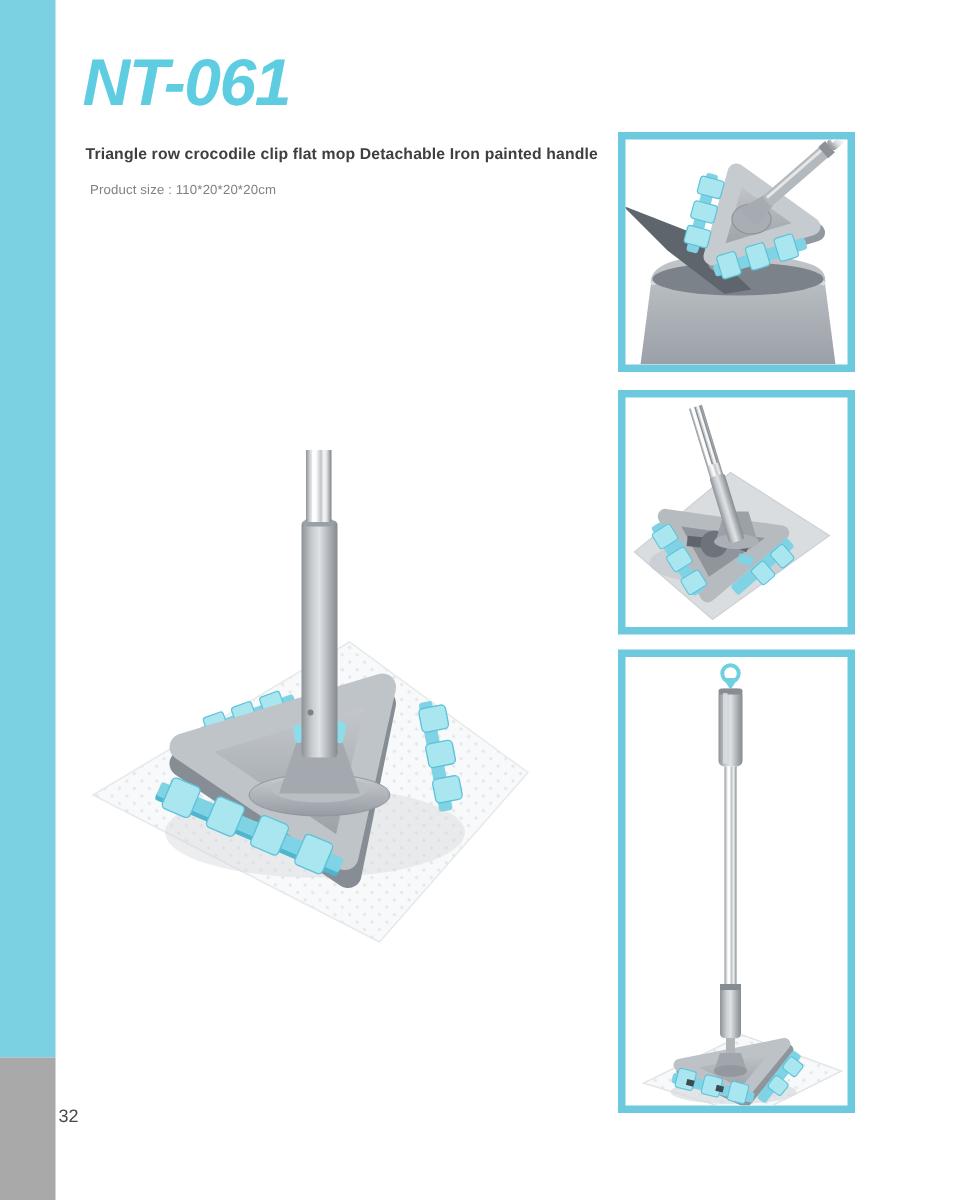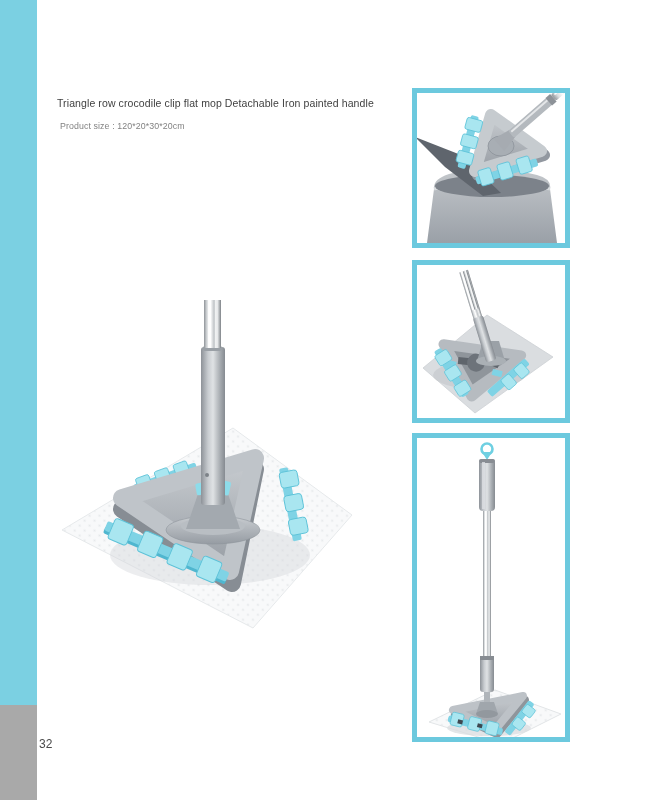--- a/index.html
+++ b/index.html
@@ -18,21 +18,21 @@
 
   
   .model-title{
     position:absolute;left:55px;top:33px;
     font-size:44px;font-weight:bold;font-style:italic;
     letter-spacing:-1px;color:var(--title-color,#5ecde2);
     line-height:1.05;
   }
   .subtitle{
     position:absolute;left:57px;top:97px;width:380px;
-    font-size:10.5px;font-weight:normal;color:var(--text-dark,#3f3f3f);
+    font-size:10.5px;font-weight:bold;color:var(--text-dark,#3f3f3f);
     letter-spacing:0.1px;
   }
   .spec{position:absolute;left:60px;width:360px;font-size:8.8px;color:var(--text-gray,#828282);letter-spacing:0.1px;}
   .spec-1{top:121px;}
   .spec-2{top:139px;}
 
   
   .main-image{position:absolute;left:50px;top:293px;width:310px;height:350px;}
 
   
@@ -44,22 +44,23 @@
 </style>
 </head>
 <body>
 
 <div class="page">
 
   <div class="left-bar"></div>
   <div class="left-bar-bottom"></div>
   <div class="page-number">32</div>
 
+  <div class="model-title">NT-061</div>
   <div class="subtitle">Triangle row crocodile clip flat mop Detachable Iron painted handle</div>
-  <div class="spec spec-1">Product size : 120*20*30*20cm</div>
+  <div class="spec spec-1">Product size : 110*20*20*20cm</div>
 
   <div class="main-image">
     <svg width="310" height="350" viewBox="0 0 310 350">
       <defs>
         <linearGradient id="chromeV" x1="0" y1="0" x2="1" y2="0">
           <stop offset="0" stop-color="#8f9499"></stop>
             <stop offset="0.18" stop-color="#d9dcde"></stop>
           <stop offset="0.38" stop-color="#ffffff"></stop>
             <stop offset="0.58" stop-color="#c3c7ca"></stop>
           <stop offset="0.78" stop-color="#eef0f1"></stop>

